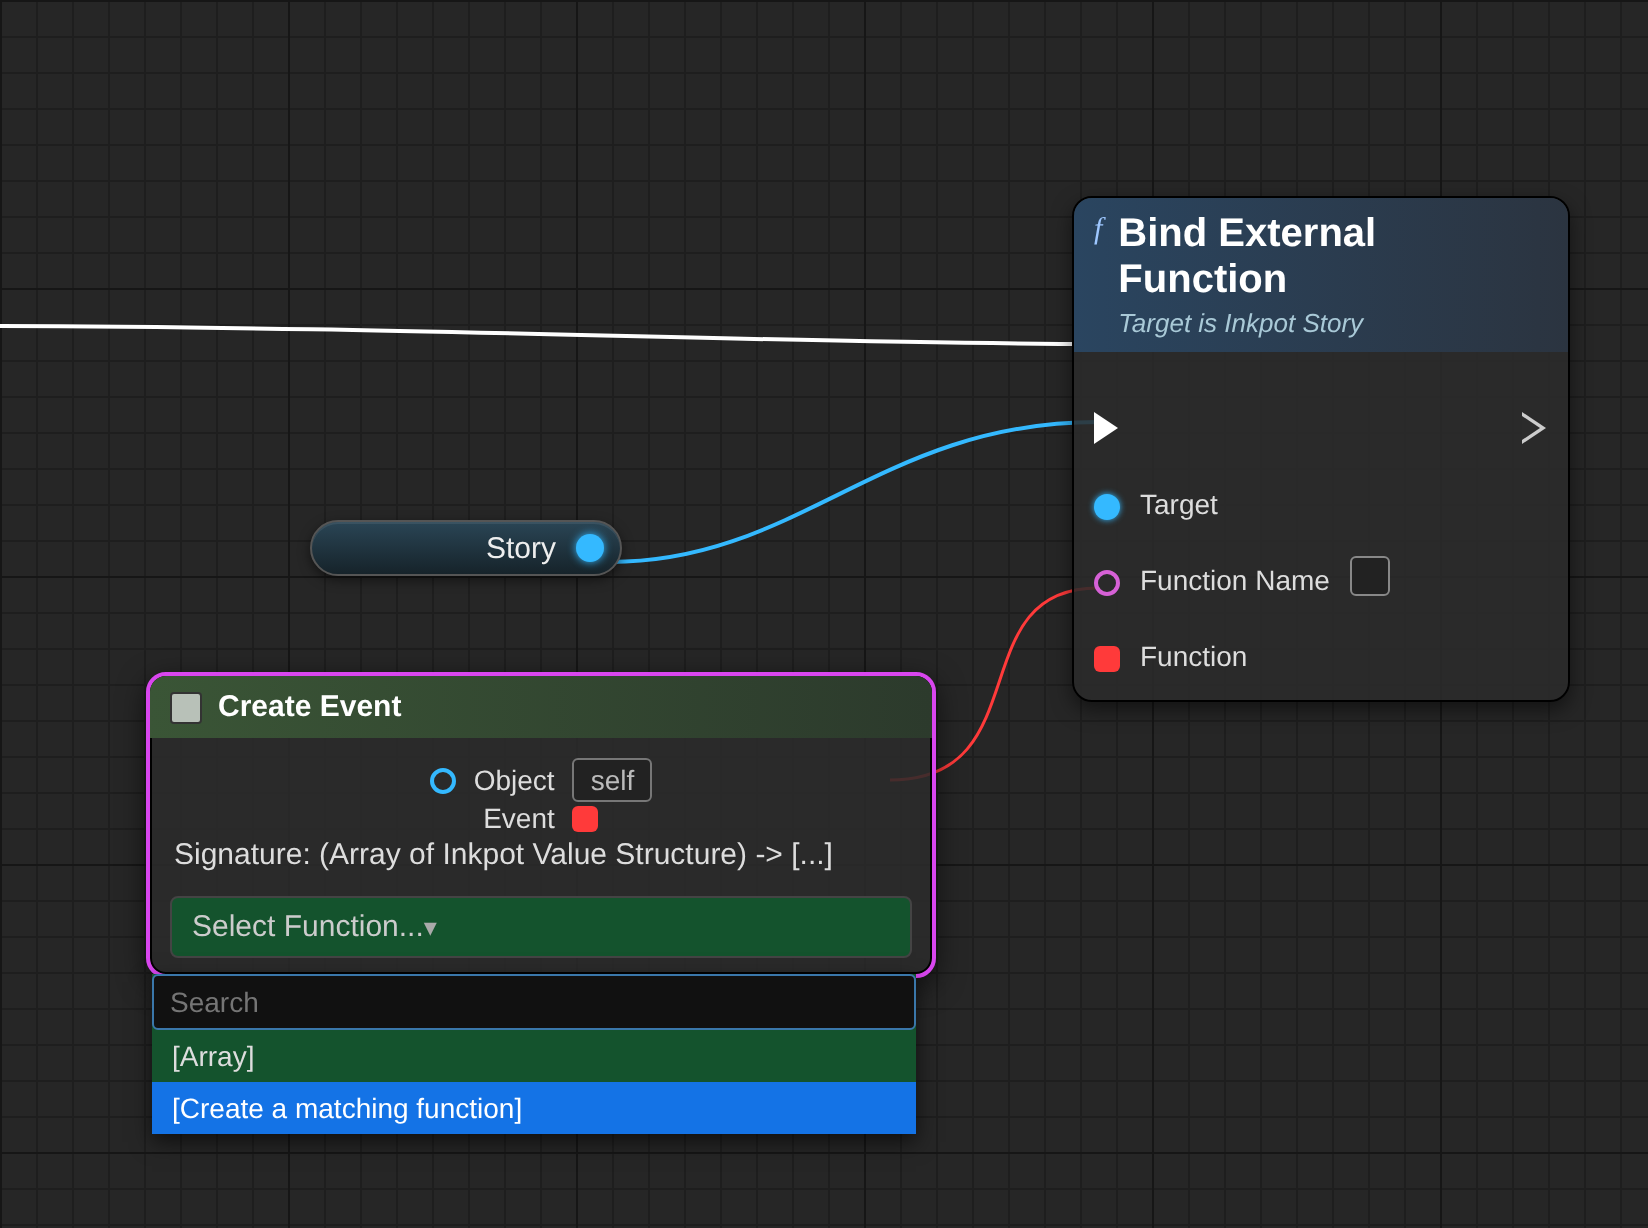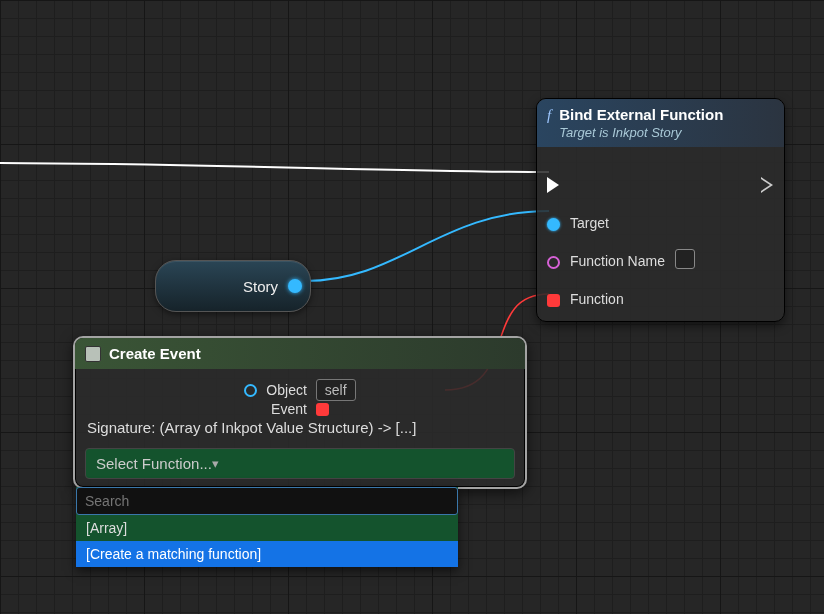--- a/index.html
+++ b/index.html
@@ -31,21 +31,21 @@
 
   
   svg.wires { position: absolute; inset: 0; width: 100%; height: 100%; pointer-events: none; }
 
   
   .var-pill {
     position: absolute;
     left: 155px;
     top: 260px;
     width: 156px;
-    height: 52px;
+    height: 28px;
     border-radius: 21px;
     background: linear-gradient(to bottom, #2a4555, #16232a);
     border: 1px solid #555;
     box-shadow: inset 0 1px 0 rgba(255,255,255,.08), 0 2px 6px rgba(0,0,0,.5);
     display: flex;
     align-items: center;
     justify-content: flex-end;
     padding-right: 8px;
     gap: 10px;
     z-index: 3;
@@ -78,21 +78,21 @@
     gap: 8px;
   }
   .node-bind .header .f-icon {
     color: #9ec7ff;
     font-style: italic;
     font-size: 15px;
     font-family: "Times New Roman", serif;
     padding-top: 1px;
   }
   .node-bind .header .hdrtxt { display: flex; flex-direction: column; }
-  .node-bind .header .title { color: #fff; font-weight: bold; font-size: 15px; }
+  .node-bind .header .title { color: #fff; font-weight: bold; font-size: 20px; }
   .node-bind .header .subtitle { color: #a9c9d7; font-style: italic; font-size: 13px; margin-top: 2px; }
   .node-bind .body { padding: 8px 10px 14px 10px; }
   .node-bind .row { display: flex; align-items: flex-end; height: 38px; justify-content: space-between; }
   .node-bind .row.left { justify-content: flex-start; gap: 10px; }
   .node-bind .exec-tri {
     width: 0; height: 0;
     border-left: 12px solid #fff;
     border-top: 8px solid transparent;
     border-bottom: 8px solid transparent;
   }
@@ -126,24 +126,24 @@
     border: 1px solid #888;
     border-radius: 3px;
     background: #222;
   }
 
   
   .node-create {
     position: absolute;
     left: 73px;
     top: 336px;
-    width: 454px;
+    width: 395px;
     border-radius: 10px;
     background: #2b2b2bdd;
-    border: 2px solid #a3a3a3;
+    border: 2px solid #d946ef;
     box-shadow: 0 4px 14px rgba(0,0,0,.6), 0 0 0 1px #000 inset;
     z-index: 4;
   }
   .node-create .header {
     background: linear-gradient(to right, #3a5536, #2c3a2c);
     padding: 7px 10px;
     display: flex;
     align-items: center;
     gap: 8px;
     border-top-left-radius: 8px;

